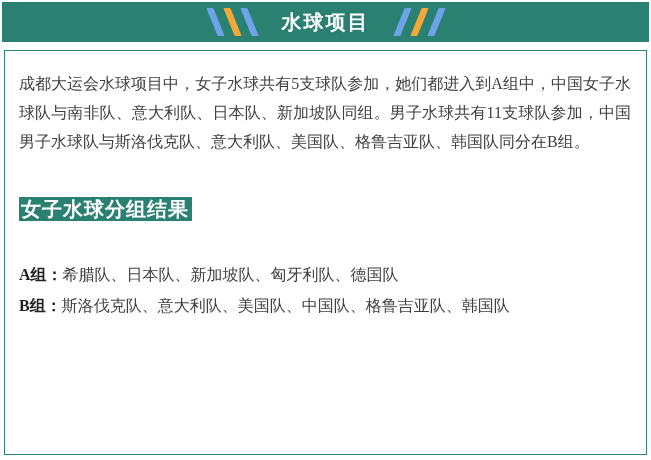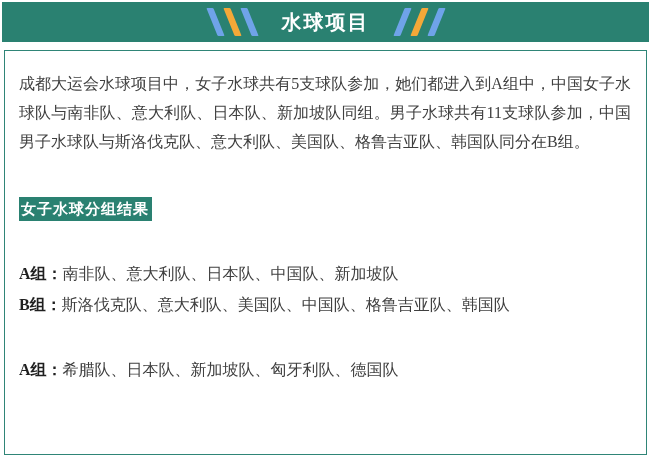--- a/index.html
+++ b/index.html
@@ -71,21 +71,21 @@
     margin: 41px 0 0 0;
     line-height: 20px;
   }
   .heading-line.second {
     margin-top: 48px;
   }
   .highlight {
     display: inline-block;
     background: #2a8171;
     color: #ffffff;
-    font-size: 15px;
+    font-size: 20px;
     font-weight: bold;
     padding: 2px 3px 2px 2px;
     letter-spacing: 1px;
   }
   .group-line {
     margin: 42px 0 0 0;
     font-size: 16px;
     line-height: 22px;
     color: #3f3f3f;
   }
@@ -114,26 +114,23 @@
 </div>
 
 <div class="article">
 
   <p class="intro">成都大运会水球项目中，女子水球共有5支球队参加，她们都进入到A组中，中国女子水球队与南非队、意大利队、日本队、新加坡队同组。男子水球共有11支球队参加，中国男子水球队与斯洛伐克队、意大利队、美国队、格鲁吉亚队、韩国队同分在B组。</p>
 
   <p class="heading-line">
     <span class="highlight">女子水球分组结果</span>
   </p>
 
-  <p class="group-line">
-    <span class="group-label">A组：</span><span>南非队、意大利队、日本队、中国队、新加坡队</span>
+
+
+  <p class="group-line men-a">
+    <span class="group-label">A组：</span><span>希腊队、日本队、新加坡队、匈牙利队、德国队</span>
   </p>
-
 
   <p class="group-line men-b">
     <span class="group-label">B组：</span><span>斯洛伐克队、意大利队、美国队、中国队、格鲁吉亚队、韩国队</span>
   </p>
 
-  <p class="group-line men-a">
-    <span class="group-label">A组：</span><span>希腊队、日本队、新加坡队、匈牙利队、德国队</span>
-  </p>
-
 </div>
 
 </body></html>

